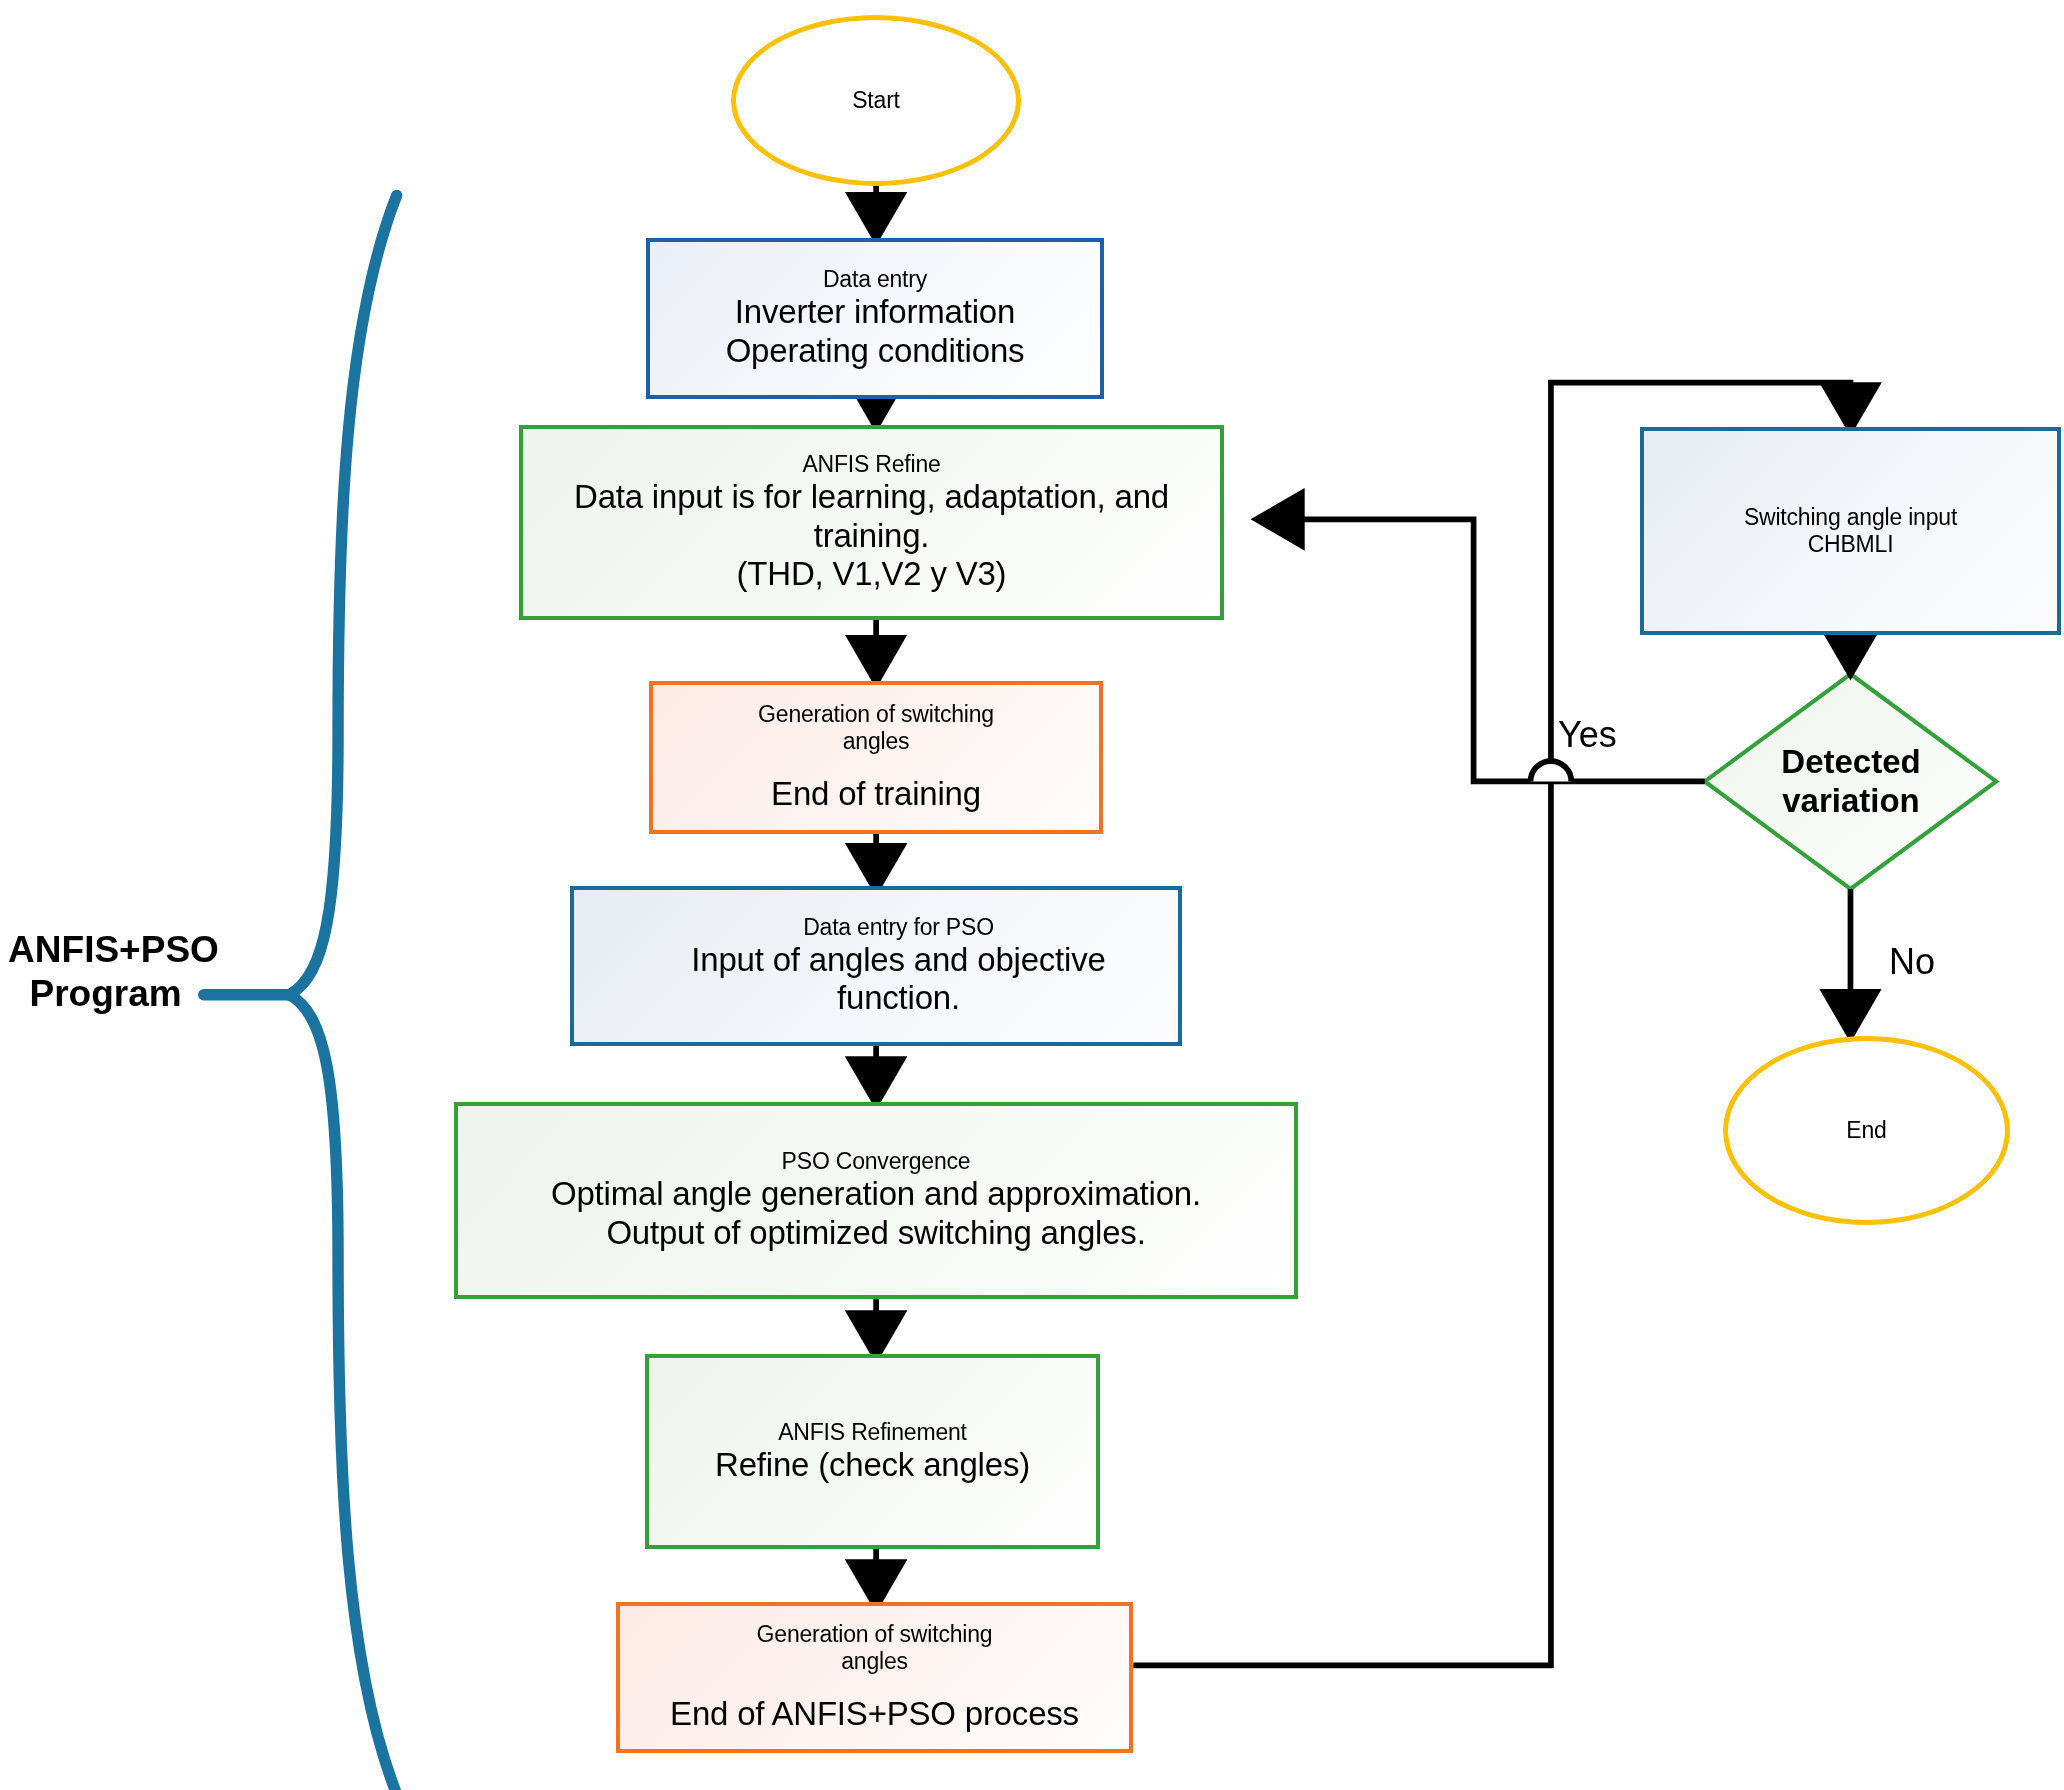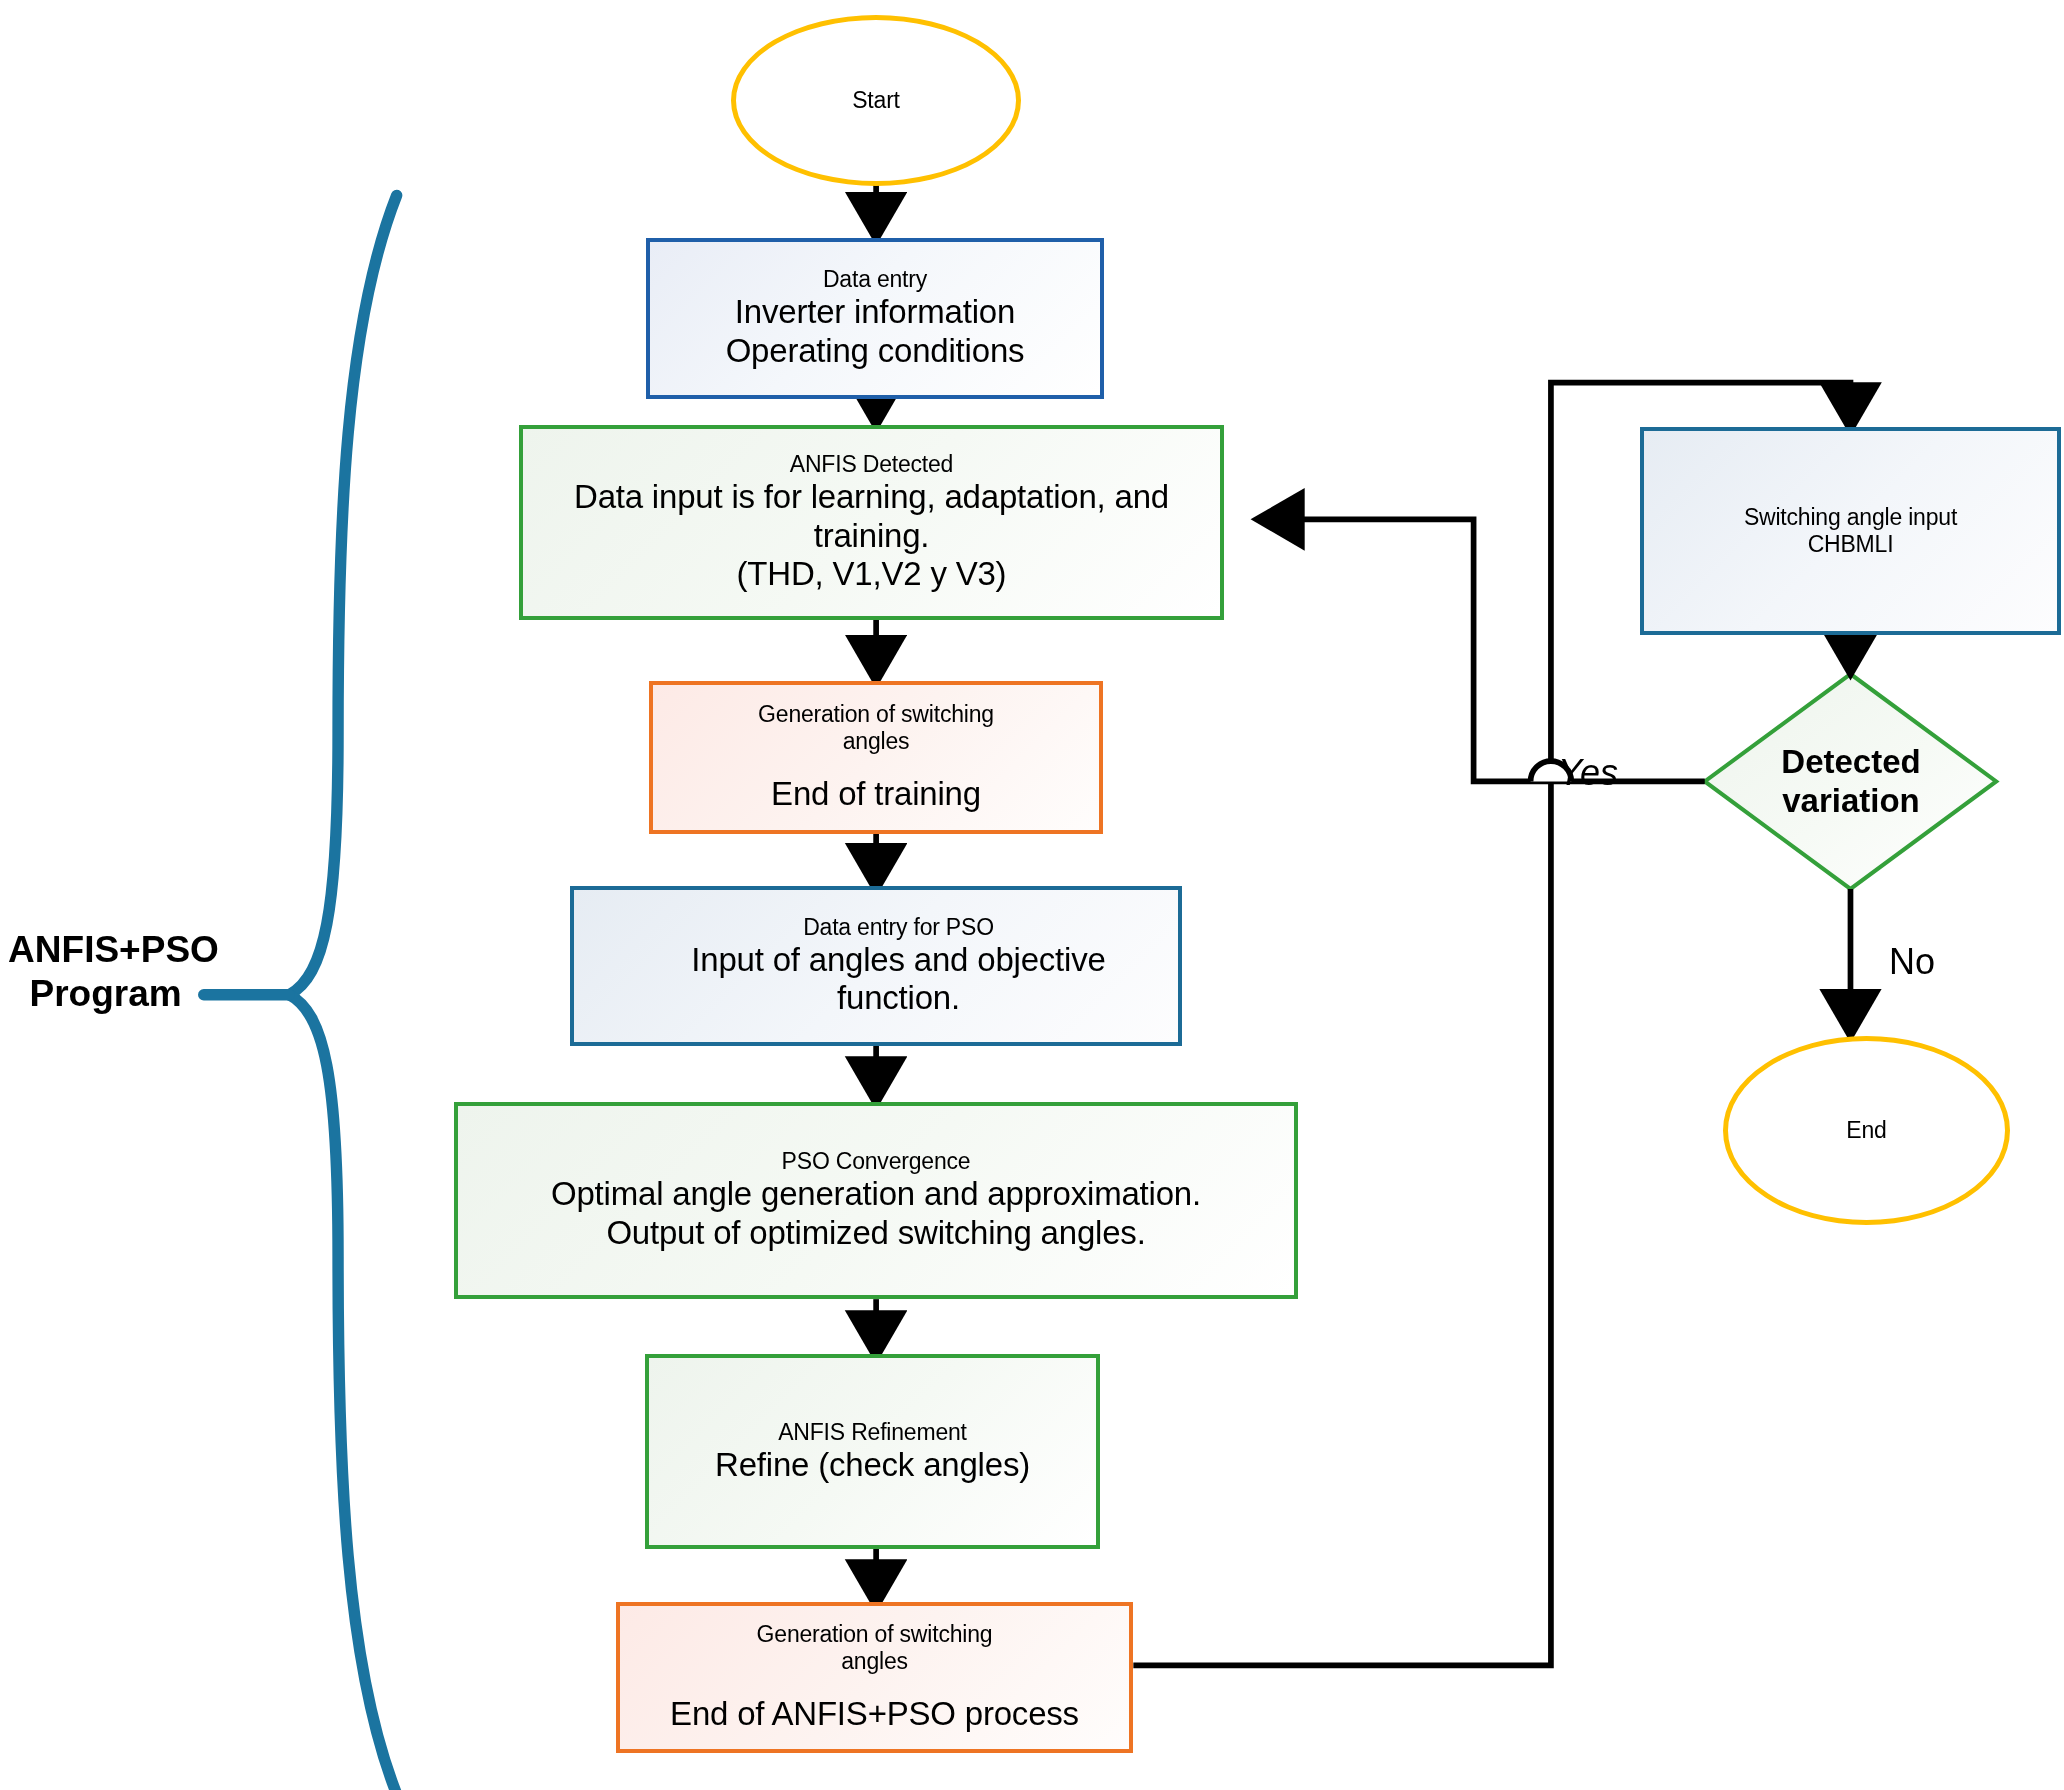--- a/index.html
+++ b/index.html
@@ -142,21 +142,21 @@
     <div class="title">Start</div>
   </div>
 
   <div class="node box-blue" style="left:646px; top:238px; width:458px; height:161px;">
     <div class="title">Data entry</div>
     <div class="sub">Inverter information</div>
     <div class="sub">Operating conditions</div>
   </div>
 
   <div class="node box-green" style="left:519px; top:425px; width:705px; height:195px;">
-    <div class="title">ANFIS Detected</div>
+    <div class="title">ANFIS Refine</div>
     <div class="sub">Data input is for learning, adaptation, and</div>
     <div class="sub">training.</div>
     <div class="sub">(THD, V1,V2 y V3)</div>
   </div>
 
   <div class="node box-orange" style="left:649px; top:681px; width:454px; height:153px;">
     <div class="title" style="white-space: pre-line;">Generation of switching
 angles</div>
     <div class="sub">End of training</div>
   </div>
@@ -191,20 +191,20 @@
 
   <div class="diamond-label" style="left:1737px; top:733px; width:228px; height:98px;">
     <span style="white-space: pre-line;">Detected
 variation</span>
   </div>
 
   <div class="node ellipse" style="left:1723px; top:1036px; width:287px; height:189px;">
     <div class="title">End</div>
   </div>
 
-  <div class="edge-label" style="left:1558px; top:752px;font-style:italic;">Yes</div>
+  <div class="edge-label" style="left:1558px; top:714px;">Yes</div>
   <div class="edge-label" style="left:1889px; top:941px;">No</div>
 
   <div class="brace-label" style="left:8.1px; top:928px; width:195px;">ANFIS+PSO
 Program</div>
 
 </div>
 
 
 </body></html>

